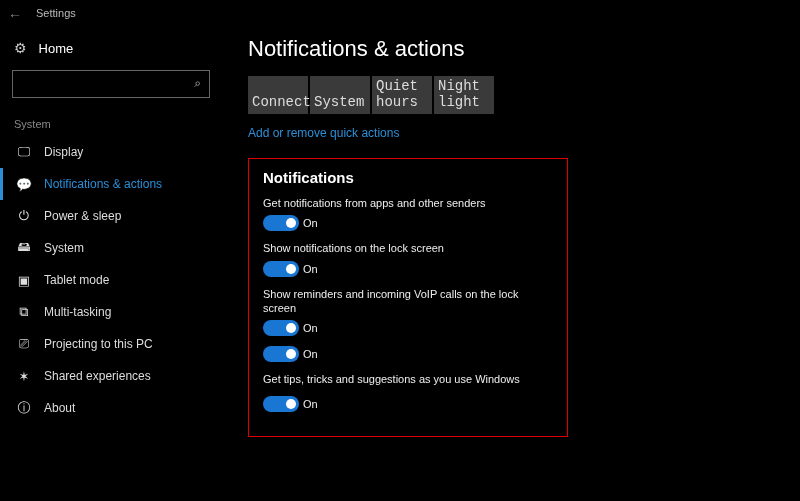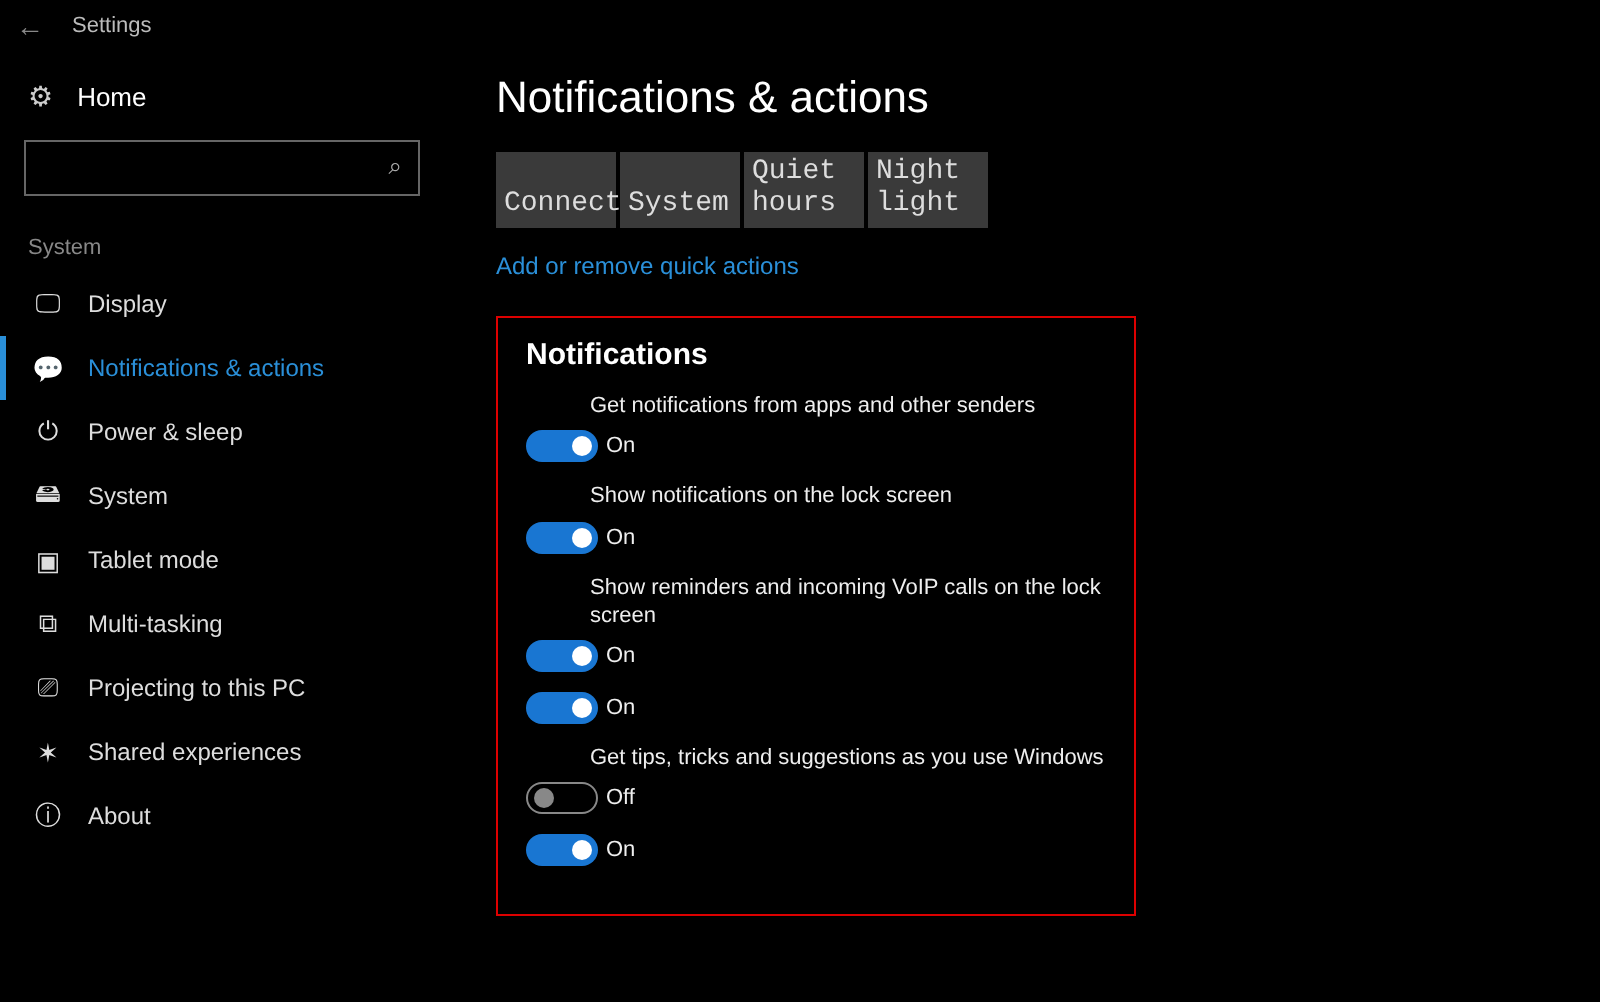--- a/index.html
+++ b/index.html
@@ -20,21 +20,21 @@
   .nav-item .icon { width: 16px; text-align: center; color: inherit; font-size: 13px; }
   .nav-item.active .icon { color: #2a8fd8; }
   .main { flex: 1; padding: 10px 20px 0 26px; }
   .page-title { font-size: 22px; font-weight: 300; margin-bottom: 14px; }
   .tiles { display: flex; gap: 2px; margin-bottom: 12px; }
   .tile { width: 60px; height: 38px; background: #3a3a3a; display: flex; align-items: flex-end; padding: 0 0 4px 4px; font-size: 14px; color: #ddd; font-family: Liberation Mono, monospace; }
   .link { color: #2a8fd8; font-size: 12px; margin-bottom: 18px; cursor: pointer; }
   .notif-box { border: 1px solid #d00; padding: 10px 14px 14px 14px; width: 320px; }
   .sub-title { font-size: 15px; font-weight: 700; margin-bottom: 10px; }
   .setting { margin-bottom: 10px; }
-  .setting-label { font-size: 11px; color: #eee; margin-bottom: 5px; line-height: 1.3; margin-left: 32px; }
+  .setting-label { font-size: 11px; color: #eee; margin-bottom: 5px; line-height: 1.3; }
   .toggle-row { display: flex; align-items: center; gap: 4px; }
   .toggle { width: 36px; height: 16px; border-radius: 8px; position: relative; cursor: pointer; }
   .toggle.on { background: #1976d2; }
   .toggle.off { background: #000; border: 1px solid #888; }
   .toggle .knob { position: absolute; width: 10px; height: 10px; border-radius: 50%; top: 3px; }
   .toggle.on .knob { background: #fff; right: 3px; }
   .toggle.off .knob { background: #888; left: 3px; top: 2px; }
   .toggle-state { font-size: 11px; color: #eee; }
 </style>
 </head>
@@ -138,26 +138,20 @@
           <div class="setting">
             <div class="toggle-row">
               <div class="toggle on">
                 <div class="knob"></div>
               </div>
               <span class="toggle-state">On</span>
             </div>
           </div>
           <div class="setting">
             <div class="setting-label">Get tips, tricks and suggestions as you use Windows</div>
-            <div class="toggle-row">
-              <div class="toggle off">
-                <div class="knob"></div>
-              </div>
-              <span class="toggle-state">Off</span>
-            </div>
           </div>
           <div class="setting">
             <div class="toggle-row">
               <div class="toggle on">
                 <div class="knob"></div>
               </div>
               <span class="toggle-state">On</span>
             </div>
           </div>
         </div>

